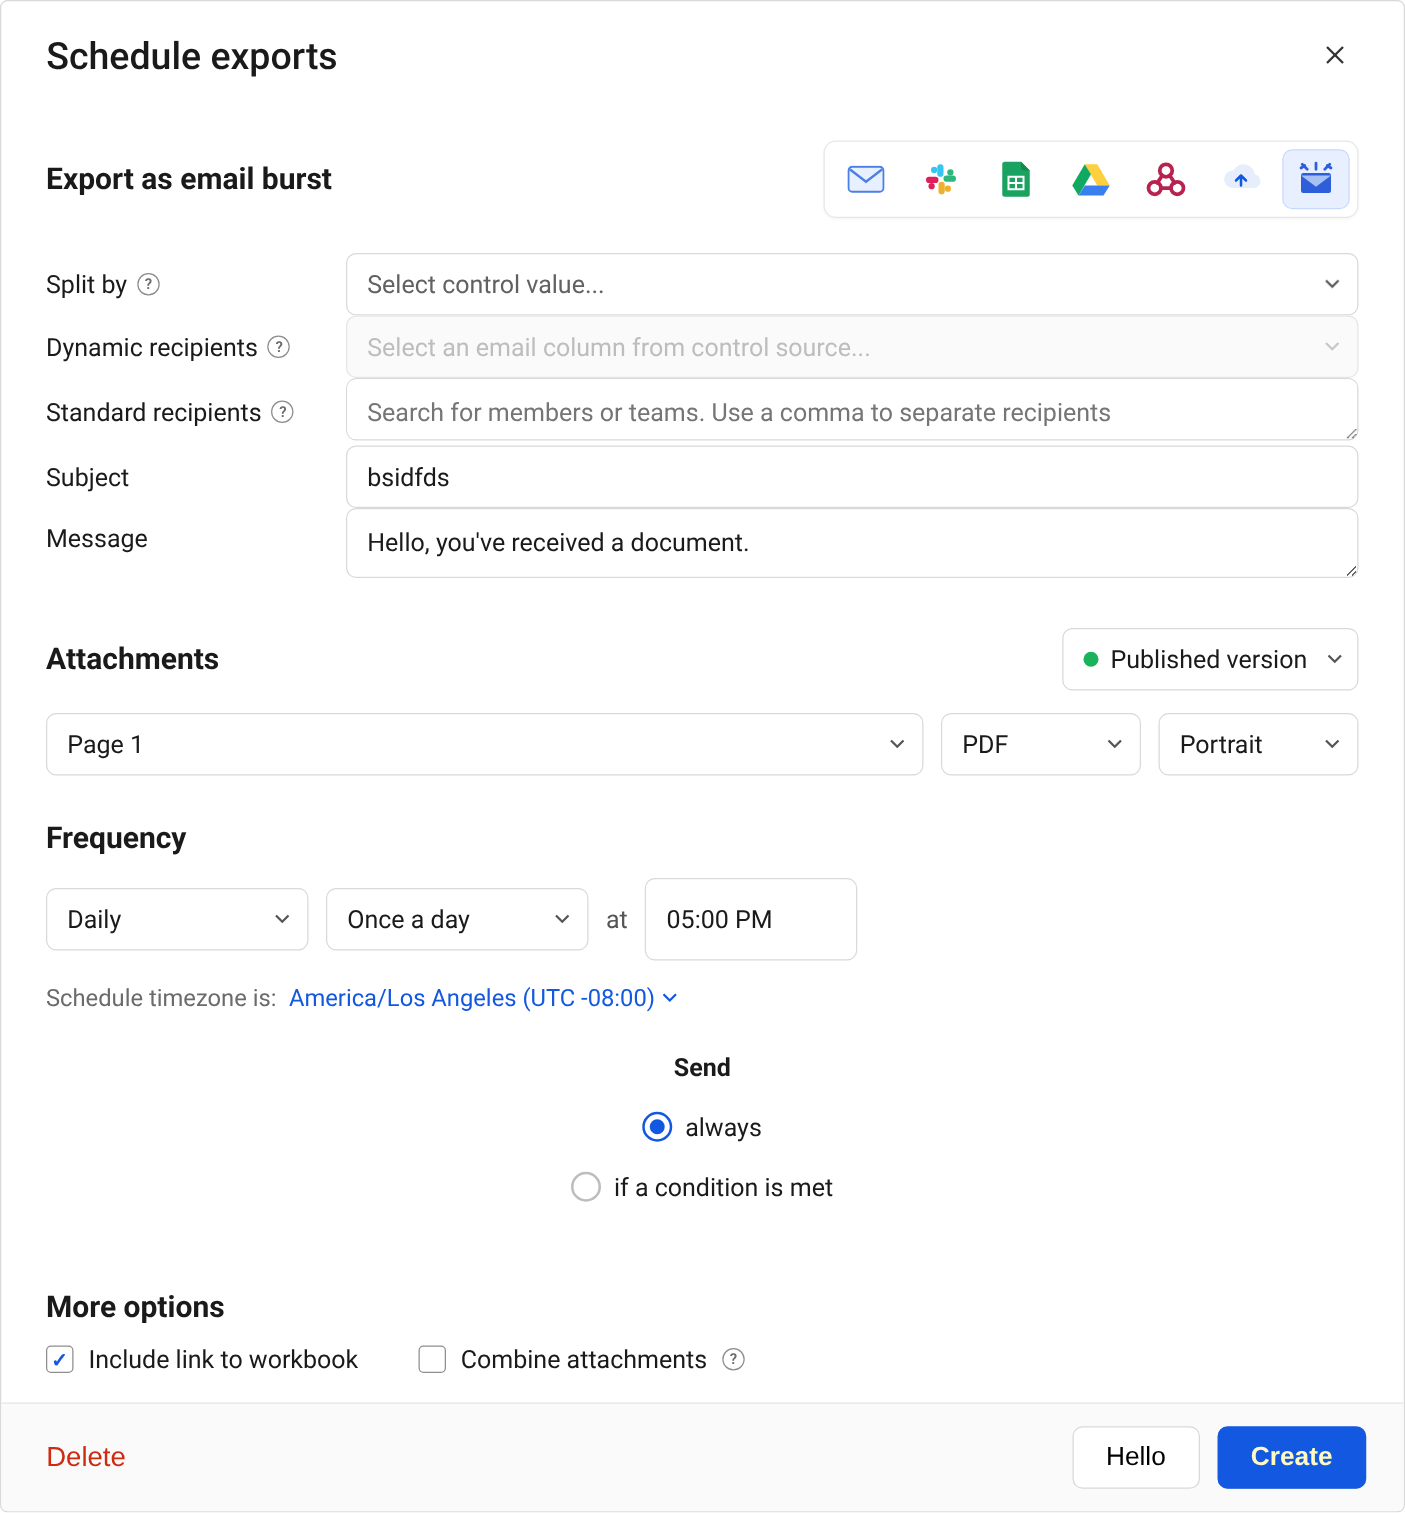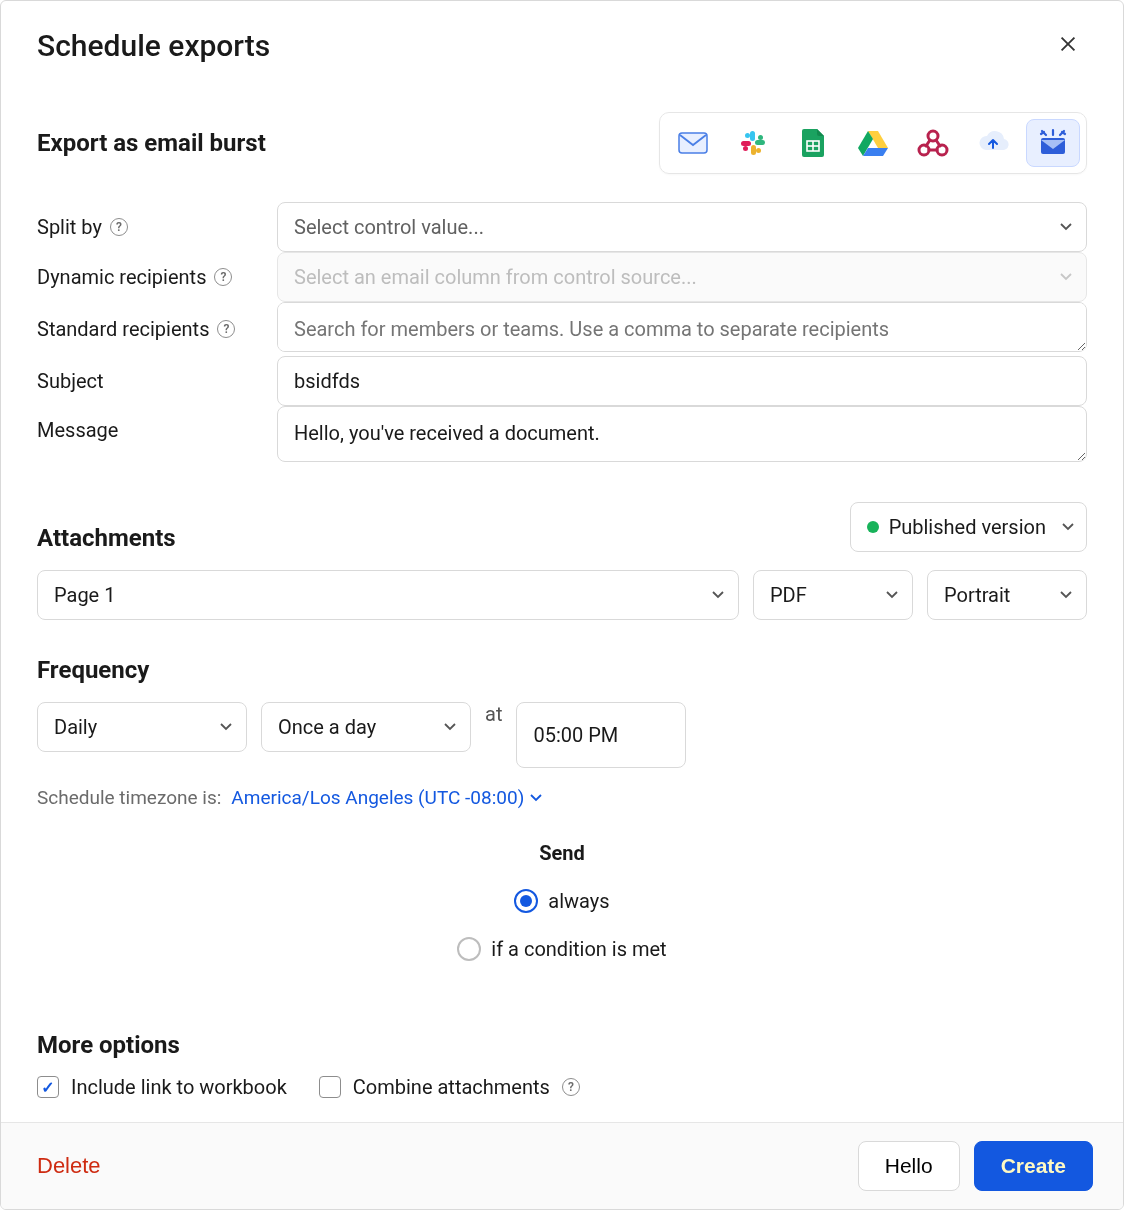--- a/index.html
+++ b/index.html
@@ -132,42 +132,42 @@
     padding:12px 16px;
     resize:both;
     line-height:1.4;
   }
   .input {
     height:50px;
     padding:0 16px;
   }
 
   .attach-head {
-    display:flex;align-items:flex-end;justify-content:space-between;
+    display:flex;align-items:center;justify-content:space-between;
     margin-top:36px;margin-bottom:18px;
   }
   .pill-select {
     border:1px solid #d9d9d9;border-radius:8px;
     height:50px;padding:0 40px 0 16px;
     display:flex;align-items:center;gap:10px;
     font-size:20px;cursor:pointer;position:relative;
     background:#fff;
   }
   .pill-select .chev { position:absolute;right:12px;top:50%;transform:translateY(-50%); }
   .status-dot { width:12px;height:12px;border-radius:50%;background:#18b35a;display:inline-block; }
 
   .attach-row {
     display:flex;gap:14px;margin-bottom:8px;
   }
   .attach-element { flex:1; }
   .attach-format { width:160px; }
   .attach-orient { width:160px; }
 
   .freq-title { margin-top:36px; }
-  .freq-row { display:flex;gap:14px;margin-top:18px; }
+  .freq-row { display:flex;align-items:center;gap:14px;margin-top:18px; }
   .freq-sel1 { width:210px; }
   .freq-sel2 { width:210px; }
   .at-label { font-size:20px;color:#555; }
   .time-input {
     height:66px;border:1px solid #d9d9d9;border-radius:8px;
     padding:0 16px;font-size:20px;background:#fff;width:170px;
     display:flex;align-items:center;cursor:pointer;
   }
 
   .tz-row { margin-top:18px;display:flex;align-items:center;gap:10px;font-size:19px;text-align:center; }
@@ -178,21 +178,21 @@
   .send-label { font-weight:700; }
   .radio-wrap { display:flex;align-items:center;gap:10px;cursor:pointer; }
   .radio {
     width:24px;height:24px;border:2px solid #bdbdbd;border-radius:50%;
     display:inline-flex;align-items:center;justify-content:center;
   }
   .radio.selected { border-color:#1358e0; }
   .radio.selected::after { content:"";width:12px;height:12px;background:#1358e0;border-radius:50%; }
 
   .more-title { margin-top:70px; }
-  .more-row { display:flex;gap:32px;margin-top:16px;font-size:20px; }
+  .more-row { display:flex;gap:48px;margin-top:16px;font-size:20px; }
   .check-wrap { display:flex;align-items:center;gap:12px;cursor:pointer; }
   .checkbox {
     width:22px;height:22px;border:1.5px solid #8d8d8d;border-radius:4px;
     display:inline-flex;align-items:center;justify-content:center;background:#fff;
   }
   .checkbox.checked::after {
     content:"✓";color:#1358e0;font-weight:900;font-size:16px;
   }
 
   .dialog-footer {

